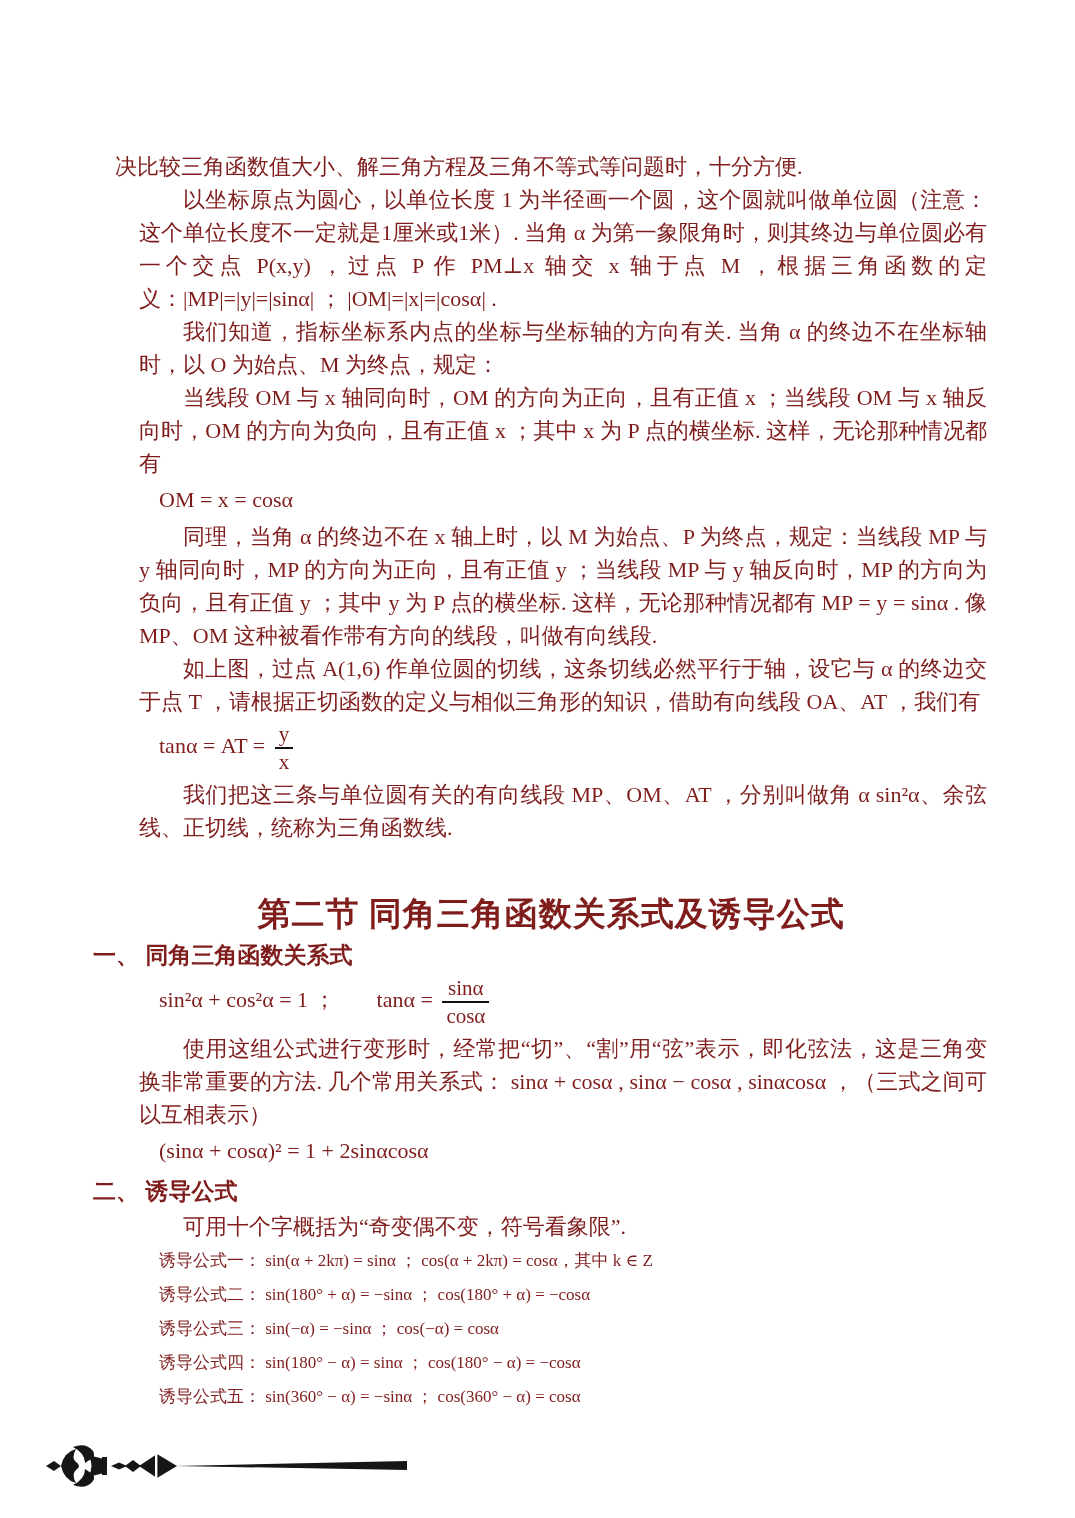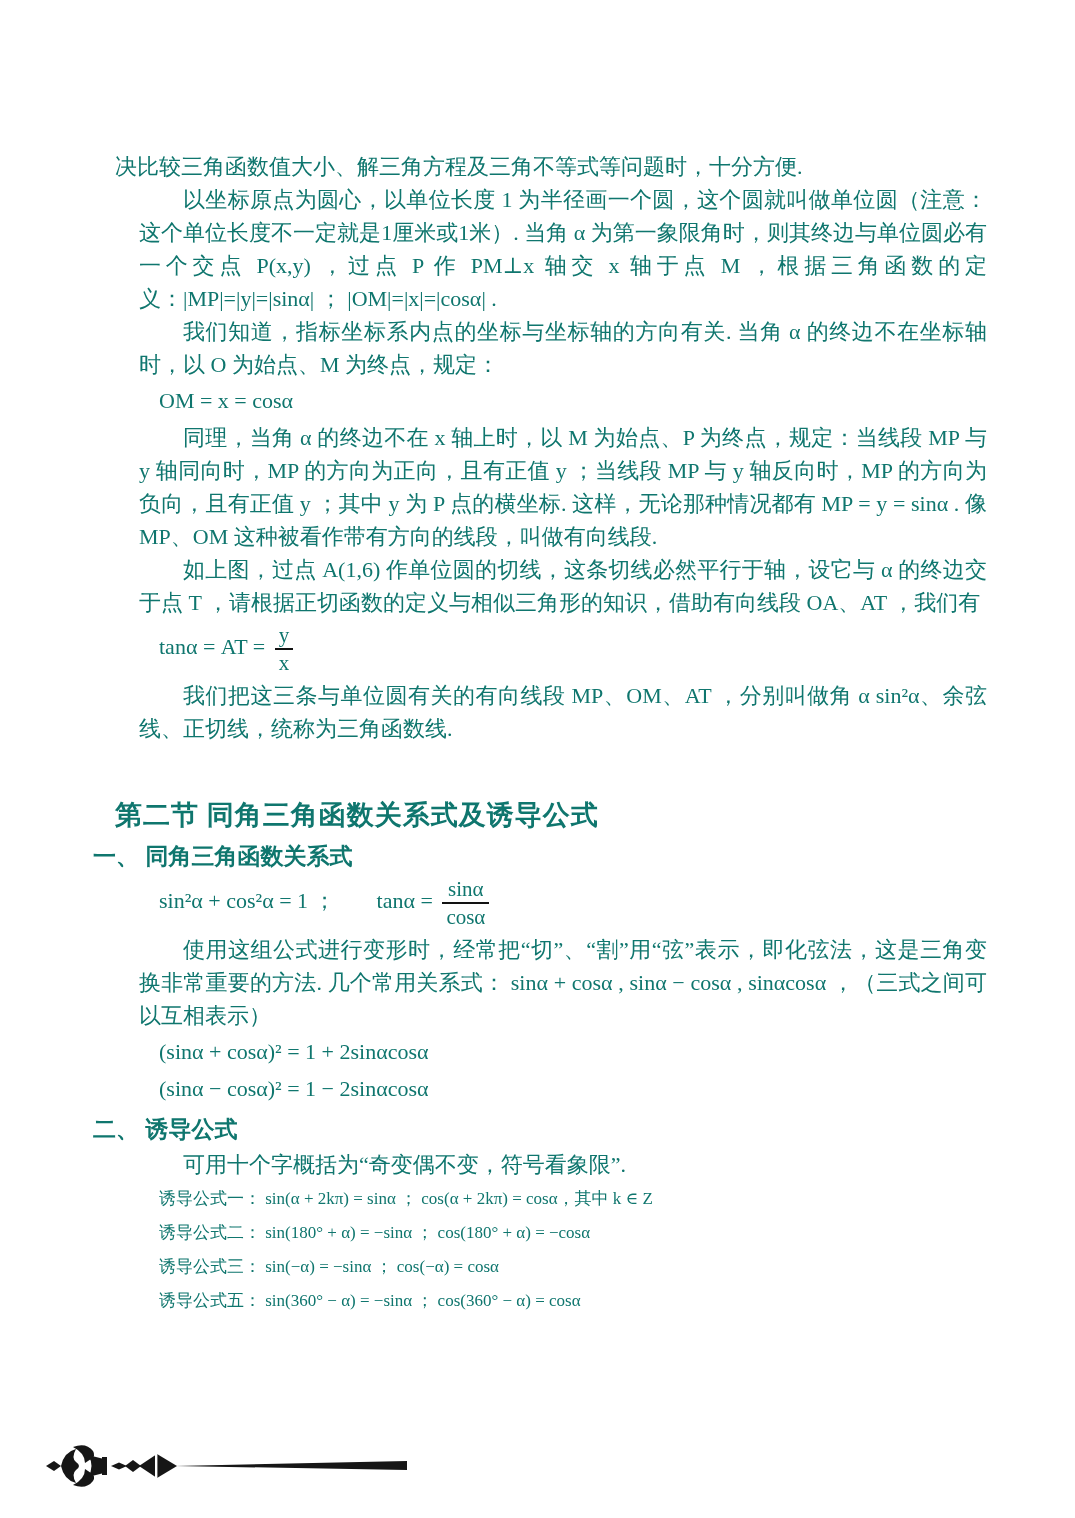--- a/index.html
+++ b/index.html
@@ -1,21 +1,21 @@
 <!DOCTYPE html>
 <html><head>
 <meta charset="utf-8">
 <style>
   html,body{margin:0;padding:0;background:#e8e8e8;}
   .page{
     position:relative;
     width:1075px;height:1518px;
     background:#ffffff;
     font-family:"Liberation Serif","DejaVu Serif",serif;
-    color:#0f766e;
+    color:#7f1d1d;
     overflow:hidden;
   }
   .content{
     position:absolute;
     left:115px;top:150px;
     width:872px;
   }
   p.body{
     margin:0;
     font-size:22px;
@@ -36,22 +36,22 @@
     display:inline-block;
     vertical-align:middle;
     text-align:center;
     margin:0 4px;
     font-size:21px;
   }
   .frac .num{display:block;border-bottom:2px solid #121212;padding:0 4px;line-height:26px;}
   .frac .den{display:block;padding:0 4px;line-height:26px;}
   .section-title{
     margin:52px 0 0 0;
-    text-align:left;
-    font-size:27px;
+    text-align:center;
+    font-size:33px;
     font-weight:bold;
     letter-spacing:1px;
     line-height:36px;
   }
   .heading{
     margin:6px 0 2px -22px;
     font-family:"Liberation Sans","DejaVu Sans",sans-serif;
     font-weight:bold;
     font-size:23px;
     line-height:34px;
@@ -71,20 +71,21 @@
 </style>
 </head>
 <body>
 
 <div class="page">
   <div class="content">
 
     <p class="body">决比较三角函数值大小、解三角方程及三角不等式等问题时，十分方便.</p>
     <p class="body indent">以坐标原点为圆心，以单位长度 1 为半径画一个圆，这个圆就叫做单位圆（注意：这个单位长度不一定就是1厘米或1米）. 当角 α 为第一象限角时，则其终边与单位圆必有一个交点 P(x,y) ，过点 P 作 PM⊥x 轴交 x 轴于点 M ，根据三角函数的定义：|MP|=|y|=|sinα| ； |OM|=|x|=|cosα| .</p>
     <p class="body indent">我们知道，指标坐标系内点的坐标与坐标轴的方向有关. 当角 α 的终边不在坐标轴时，以 O 为始点、M 为终点，规定：</p>
+    <p class="body indent">当线段 OM 与 x 轴同向时，OM 的方向为正向，且有正值 x ；当线段 OM 与 x 轴反向时，OM 的方向为负向，且有正值 x ；其中 x 为 P 点的横坐标. 这样，无论那种情况都有</p>
 
     <div class="formula math">
       <span class="mi">OM = x = </span><span class="mr">cosα</span>
     </div>
 
     <p class="body indent">同理，当角 α 的终边不在 x 轴上时，以 M 为始点、P 为终点，规定：当线段 MP 与 y 轴同向时，MP 的方向为正向，且有正值 y ；当线段 MP 与 y 轴反向时，MP 的方向为负向，且有正值 y ；其中 y 为 P 点的横坐标. 这样，无论那种情况都有 MP = y = sinα . 像 MP、OM 这种被看作带有方向的线段，叫做有向线段.</p>
     <p class="body indent">如上图，过点 A(1,6) 作单位圆的切线，这条切线必然平行于轴，设它与 α 的终边交于点 T ，请根据正切函数的定义与相似三角形的知识，借助有向线段 OA、AT ，我们有</p>
 
     <div class="formula math">
       <span class="mr">tan</span><span class="mi">α = AT = </span><span class="frac"><span class="num mi">y</span><span class="den mi">x</span></span>
@@ -98,37 +99,40 @@
 
     <div class="formula math">
       <span class="mr">sin²α + cos²α = 1 ；</span>
       <span class="mr" style="display:inline-block;width:30px;"></span>
       <span class="mr">tanα = </span><span class="frac"><span class="num mr">sinα</span><span class="den mr">cosα</span></span>
     </div>
 
     <p class="body indent">使用这组公式进行变形时，经常把“切”、“割”用“弦”表示，即化弦法，这是三角变换非常重要的方法. 几个常用关系式： sinα + cosα , sinα − cosα , sinαcosα ，（三式之间可以互相表示）</p>
 
     <div class="formula math">(sinα + cosα)² = 1 + 2sinαcosα</div>
-    <div class="formula math">(sinα − cosα)² = 1 − 2sinαcosα</div>
 
     <div class="heading">二、 诱导公式</div>
 
     <p class="body indent">可用十个字概括为“奇变偶不变，符号看象限”.</p>
 
     <div class="ind-row">
       <span class="label">诱导公式一：</span>
       <span class="math mr">sin(α + 2kπ) = sinα ；  cos(α + 2kπ) = cosα</span><span>，其中 k ∈ Z</span>
     </div>
     <div class="ind-row">
       <span class="label">诱导公式二：</span>
       <span class="math mr">sin(180° + α) = −sinα ；  cos(180° + α) = −cosα</span><span></span>
     </div>
     <div class="ind-row">
       <span class="label">诱导公式三：</span>
       <span class="math mr">sin(−α) = −sinα ；  cos(−α) = cosα</span><span></span>
+    </div>
+    <div class="ind-row">
+      <span class="label">诱导公式四：</span>
+      <span class="math mr">sin(180° − α) = sinα ；  cos(180° − α) = −cosα</span><span></span>
     </div>
     <div class="ind-row">
       <span class="label">诱导公式五：</span>
       <span class="math mr">sin(360° − α) = −sinα ；  cos(360° − α) = cosα</span><span></span>
     </div>
 
   </div>
 
   <svg class="ornament" viewBox="0 0 362 48" xmlns="http://www.w3.org/2000/svg">
     <g fill="#161616">

